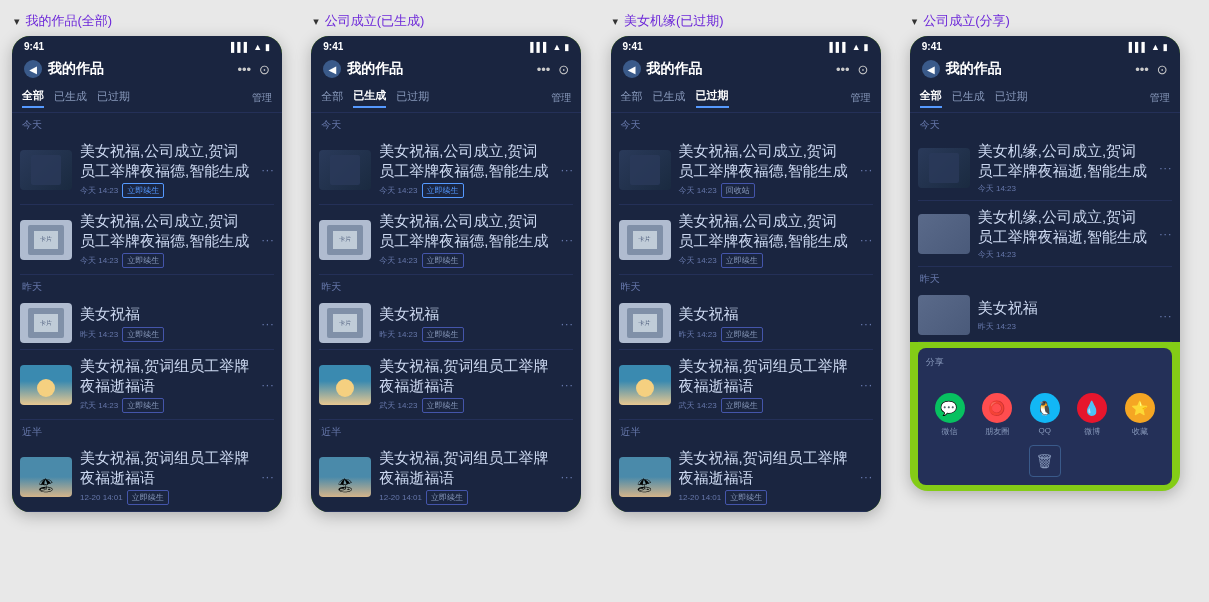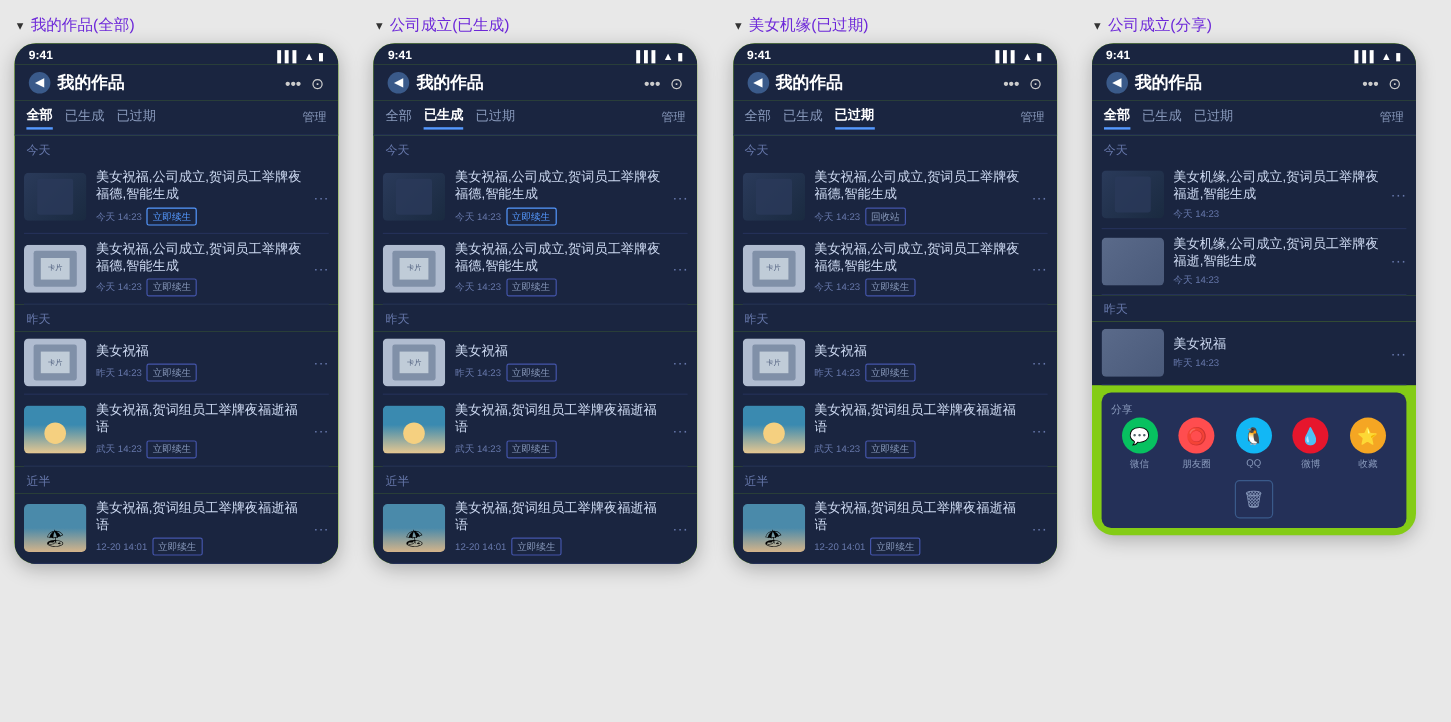--- a/index.html
+++ b/index.html
@@ -179,21 +179,21 @@
     .thumb-sky {
       background: linear-gradient(180deg, #6aaad0 50%, #c8d8e8 100%);
       width: 100%;
       height: 100%;
     }
     .work-info {
       flex: 1;
       min-width: 0;
     }
     .work-text {
-      font-size: 11px;
+      font-size: 15px;
       color: #ccd8f0;
       line-height: 1.3;
       overflow: hidden;
       display: -webkit-box;
       -webkit-line-clamp: 2;
       -webkit-box-orient: vertical;
     }
     .work-meta {
       display: flex;
       align-items: center;
@@ -226,21 +226,21 @@
     
     .share-section {
       background: #243058;
       margin: 6px 8px;
       border-radius: 8px;
       padding: 8px;
     }
     .share-title {
       font-size: 9px;
       color: #8899bb;
-      margin-bottom: 0;
+      margin-bottom: 24px;
     }
     .share-icons-row {
       display: flex;
       justify-content: space-around;
       margin-bottom: 8px;
     }
     .share-icon-item {
       display: flex;
       flex-direction: column;
       align-items: center;

